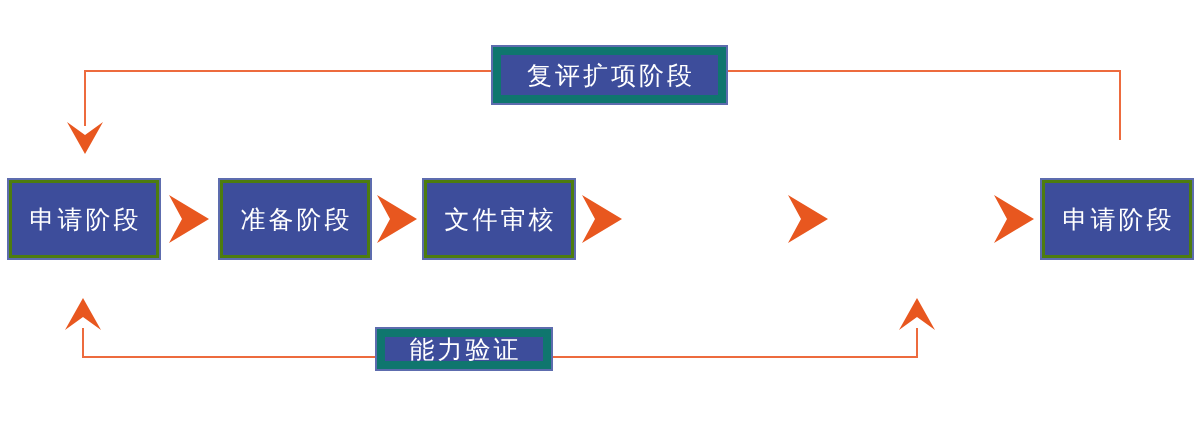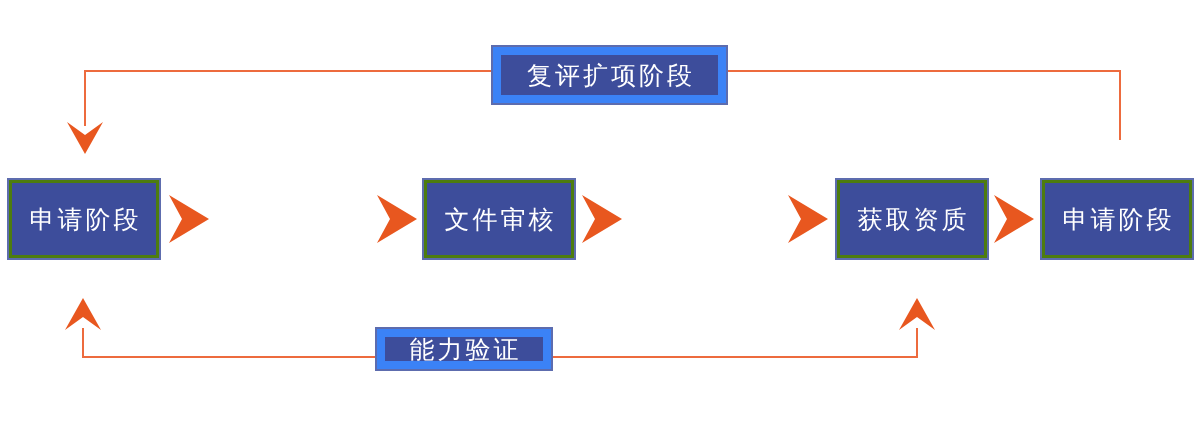--- a/index.html
+++ b/index.html
@@ -40,21 +40,21 @@
     font-size: 25px;
     letter-spacing: 3px;
     text-indent: 3px;
     white-space: nowrap;
   }
   
   .tag-box {
     position: absolute;
     box-sizing: border-box;
     border: 2px solid #5d6cae;
-    background: #3b82f6;
+    background: #0f766e;
     padding: 8px;
     z-index: 4;
   }
   .tag-top  { left: 491px; top: 45px;  width: 237px; height: 60px; }
   .tag-bottom { left: 375px; top: 327px; width: 178px; height: 44px; }
   
   .line {
     position: absolute;
     background: #ed6b3e;
     z-index: 1;
@@ -105,42 +105,42 @@
 
   <div class="stage" style="left:7px">
     <div class="stage-inner">
       <span class="stage-label">申请阶段</span>
     </div>
   </div>
   <svg class="chev chev-1" width="40" height="48" viewBox="0 0 40 48">
     <polygon class="orange" points="0,0 40,24 0,48 13,24"></polygon>
   </svg>
 
+  <div class="stage" style="left:218px">
+    <div class="stage-inner">
+      <span class="stage-label">准备阶段</span>
+    </div>
+  </div>
   <svg class="chev chev-2" width="40" height="48" viewBox="0 0 40 48">
     <polygon class="orange" points="0,0 40,24 0,48 13,24"></polygon>
   </svg>
 
   <div class="stage" style="left:422px">
     <div class="stage-inner">
       <span class="stage-label">文件审核</span>
     </div>
   </div>
   <svg class="chev chev-3" width="40" height="48" viewBox="0 0 40 48">
     <polygon class="orange" points="0,0 40,24 0,48 13,24"></polygon>
   </svg>
 
   <svg class="chev chev-4" width="40" height="48" viewBox="0 0 40 48">
     <polygon class="orange" points="0,0 40,24 0,48 13,24"></polygon>
   </svg>
 
-  <div class="stage" style="left:835px">
-    <div class="stage-inner">
-      <span class="stage-label">获取资质</span>
-    </div>
-  </div>
   <svg class="chev chev-5" width="40" height="48" viewBox="0 0 40 48">
     <polygon class="orange" points="0,0 40,24 0,48 13,24"></polygon>
   </svg>
 
   <div class="stage" style="left:1040px">
     <div class="stage-inner">
       <span class="stage-label">申请阶段</span>
     </div>
   </div>
 

